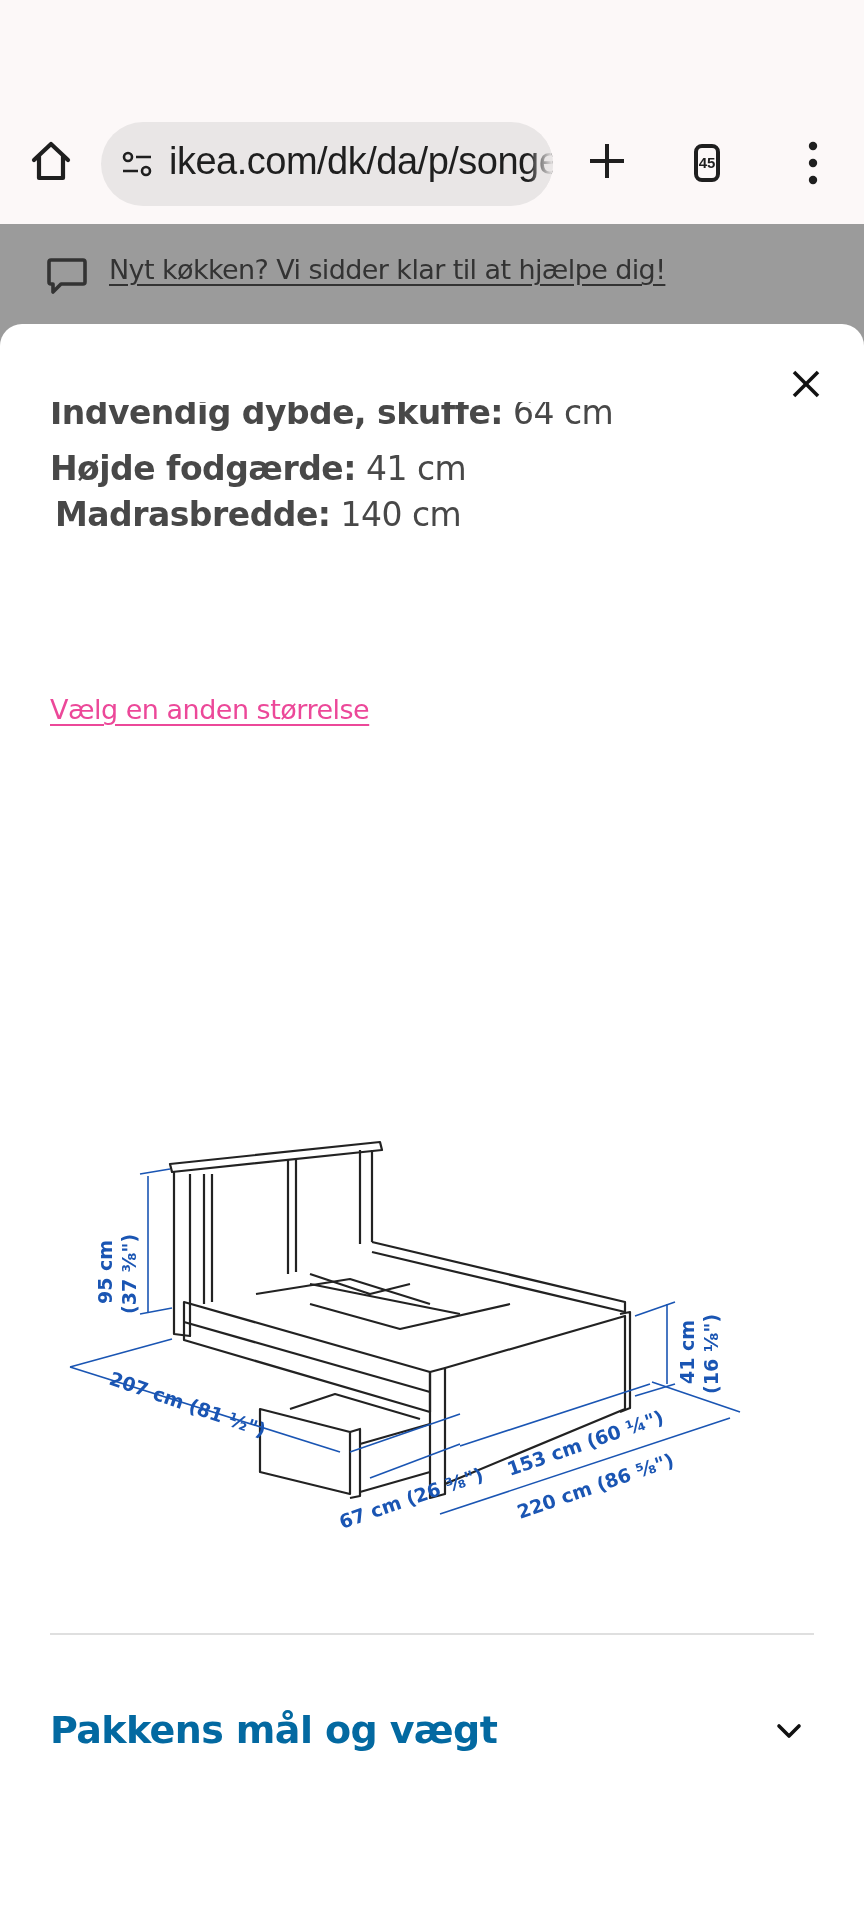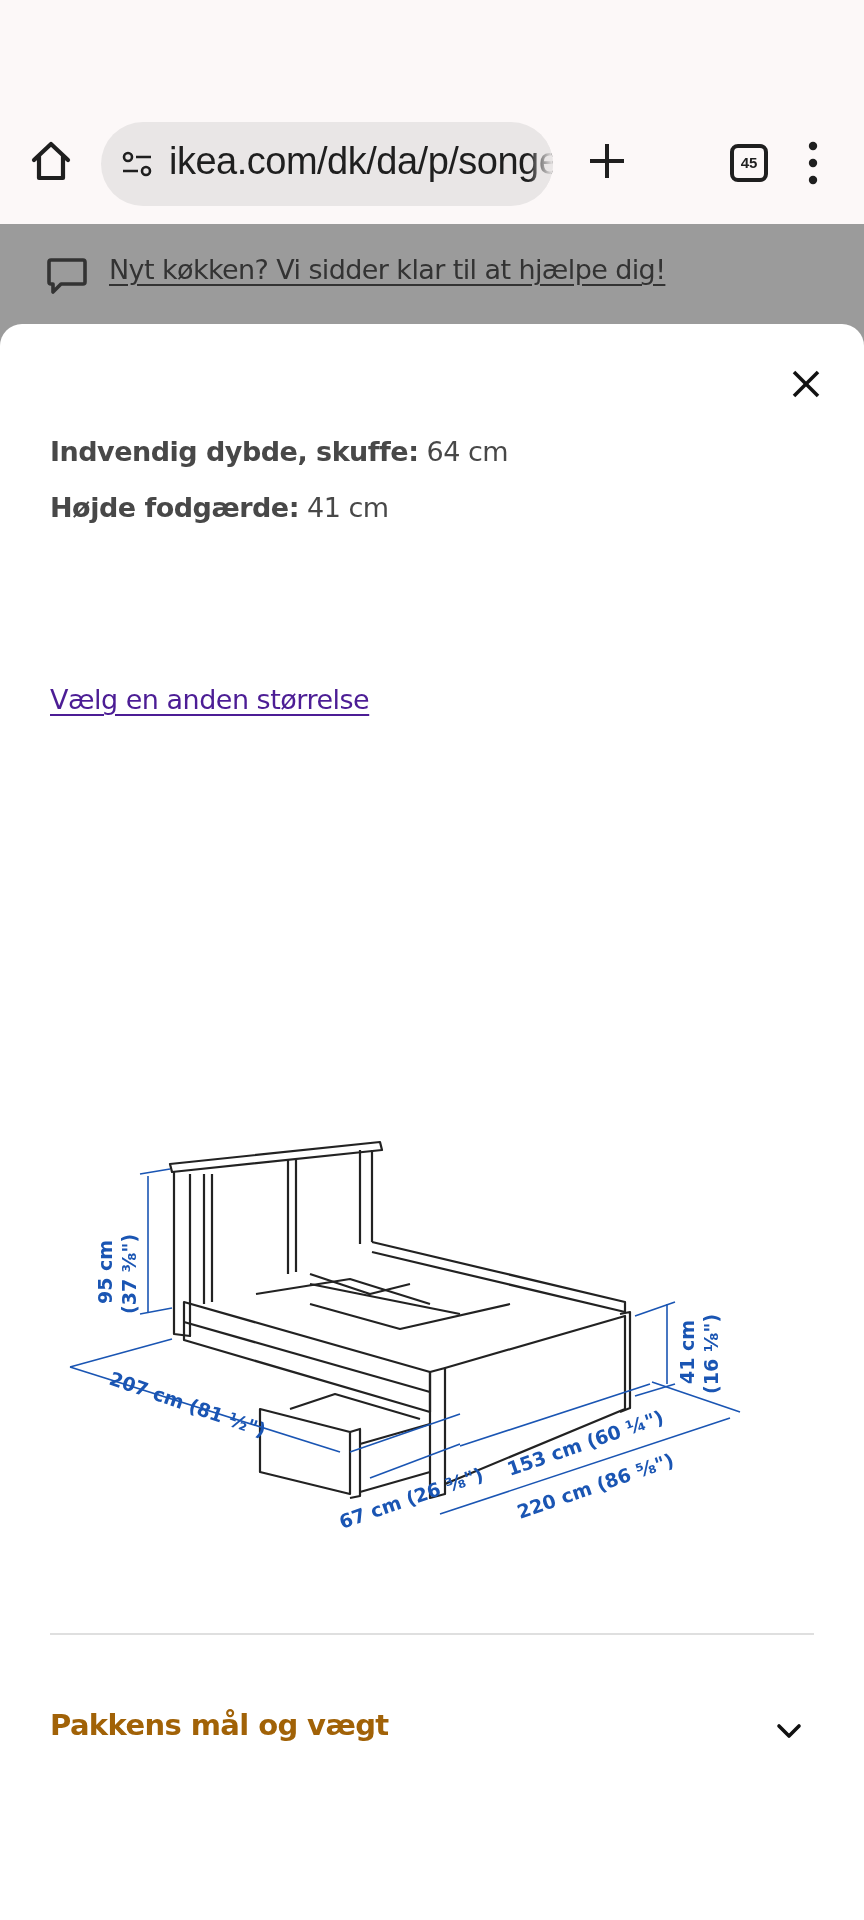--- a/index.html
+++ b/index.html
@@ -8,45 +8,45 @@
 
   .status-area { position: absolute; left: 0; top: 0; width: 864px; height: 100px; background: #fcf8f8; }
 
   .browser-bar { position: absolute; left: 0; top: 100px; width: 864px; height: 124px; background: #fcf8f8; }
   .browser-bar .home { position: absolute; left: 28px; top: 38px; width: 46px; height: 46px; }
   .url-pill { position: absolute; left: 101px; top: 22px; width: 452px; height: 84px; border-radius: 42px; background: #e9e6e6; overflow: hidden; }
   .url-pill .tune { position: absolute; left: 18px; top: 24px; width: 36px; height: 36px; }
   .url-pill .url { position: absolute; left: 68px; top: 18px; font-family: "Liberation Sans", sans-serif; font-size: 38px; color: #1f1f1f; white-space: nowrap; letter-spacing: -0.5px; }
   .url-pill .fade { position: absolute; right: 0; top: 0; width: 24px; height: 84px; background: linear-gradient(to right, rgba(233,230,230,0), #e9e6e6); }
   .browser-bar .newtab { position: absolute; left: 586px; top: 40px; width: 42px; height: 42px; }
-  .browser-bar .tabs { position: absolute; left: 694px; top: 44px; width: 38px; height: 38px; border: 4px solid #1f1f1f; border-radius: 8px; font-family: "Liberation Sans", sans-serif; font-size: 15px; font-weight: bold; color: #1f1f1f; text-align: center; line-height: 30px; margin-left: 36px; }
+  .browser-bar .tabs { position: absolute; left: 694px; top: 44px; width: 26px; height: 38px; border: 4px solid #1f1f1f; border-radius: 8px; font-family: "Liberation Sans", sans-serif; font-size: 15px; font-weight: bold; color: #1f1f1f; text-align: center; line-height: 30px; }
   .browser-bar .menu { position: absolute; left: 800px; top: 38px; width: 26px; height: 50px; }
 
   .promo { position: absolute; left: 0; top: 224px; width: 864px; height: 100px; background: #9b9b9b; text-decoration: underline; }
   .promo .chat { position: absolute; left: 45px; top: 30px; width: 44px; height: 44px; }
   .promo .link { position: absolute; left: 109px; top: 30px; font-size: 27px; color: #333; text-decoration: underline; text-underline-offset: 5px; white-space: nowrap; letter-spacing: -0.6px; }
 
   .sheet { position: absolute; left: 0; top: 324px; width: 864px; height: 1596px; background: #ffffff; border-radius: 22px 22px 0 0; overflow: hidden; }
   .sheet .close { position: absolute; left: 786px; top: 40px; width: 40px; height: 40px; }
 
   .specs { position: absolute; left: 50px; top: 102px; width: 780px; }
-  .spec { font-size: 27px; line-height: 46px; color: #484848; white-space: nowrap; letter-spacing: -0.5px; margin-top: 39px; }
+  .spec { font-size: 33px; line-height: 46px; color: #484848; white-space: nowrap; letter-spacing: -0.5px; }
   .spec b { font-weight: bold; color: #484848; }
   .spec.cut { position: absolute; top: -24px; height: 34px; overflow: hidden; line-height: 46px; }
   .spec.cut span.inner { display: block; margin-top: -12px; }
   .spec-list { position: absolute; top: 20px; text-align: center; }
 
-  .other-size { position: absolute; left: 50px; top: 360px; font-size: 27px; color: #4c1d95; text-decoration: underline; text-underline-offset: 5px; letter-spacing: -0.5px; white-space: nowrap; }
+  .other-size { position: absolute; left: 50px; top: 370px; font-size: 27px; color: #ec4899; text-decoration: underline; text-underline-offset: 5px; letter-spacing: -0.5px; white-space: nowrap; }
 
   .diagram { position: absolute; left: 60px; top: 560px; width: 760px; height: 700px; }
   .diagram svg text { font-family: "DejaVu Sans", sans-serif; font-weight: bold; fill: #1a55b3; }
 
   .divider { position: absolute; left: 50px; top: 1309px; width: 764px; height: 2px; background: #dfdfdf; }
   .accordion { position: absolute; left: 50px; top: 1370px; width: 764px; height: 70px; }
-  .accordion .title { position: absolute; left: 0; top: 14px; font-size: 29px; font-weight: bold; color: #a16207; letter-spacing: -0.6px; white-space: nowrap; }
+  .accordion .title { position: absolute; left: 0; top: 14px; font-size: 38px; font-weight: bold; color: #0369a1; letter-spacing: -0.6px; white-space: nowrap; }
   .accordion .chev { position: absolute; right: 10px; top: 22px; width: 30px; height: 30px; }
 </style>
 </head>
 <body>
 
 <div class="status-area"></div>
 
 <div class="browser-bar">
   <svg class="home" viewBox="0 0 46 46">
     <path d="M6 22 L23 6 L40 22 M11 18 V40 H35 V18" fill="none" stroke="#1f1f1f" stroke-width="4.2" stroke-linejoin="round" stroke-linecap="round"></path>
@@ -85,20 +85,21 @@
     <line x1="8" y1="8" x2="32" y2="32" stroke="#111" stroke-width="3.6"></line>
     <line x1="32" y1="8" x2="8" y2="32" stroke="#111" stroke-width="3.6"></line>
   </svg>
 
   <div class="specs">
     <div class="spec cut">
       <span class="inner"><b>Indvendig dybde, skuffe:</b> <span>64 cm</span></span>
     </div>
     <div class="spec-list">
       <div class="spec"><b>Højde fodgærde:</b> <span>41 cm</span></div>
+      <div class="spec"><b>Madrasbredde:</b> <span>140 cm</span></div>
     </div>
   </div>
 
   <a class="other-size">Vælg en anden størrelse</a>
 
   <div class="diagram">
     <svg width="760" height="700" viewBox="0 0 760 700">
       <g fill="none" stroke="#222" stroke-width="2.2" stroke-linejoin="round">
 
         <path d="M110 280 L320 258 L322 266 L112 288 Z"></path>

